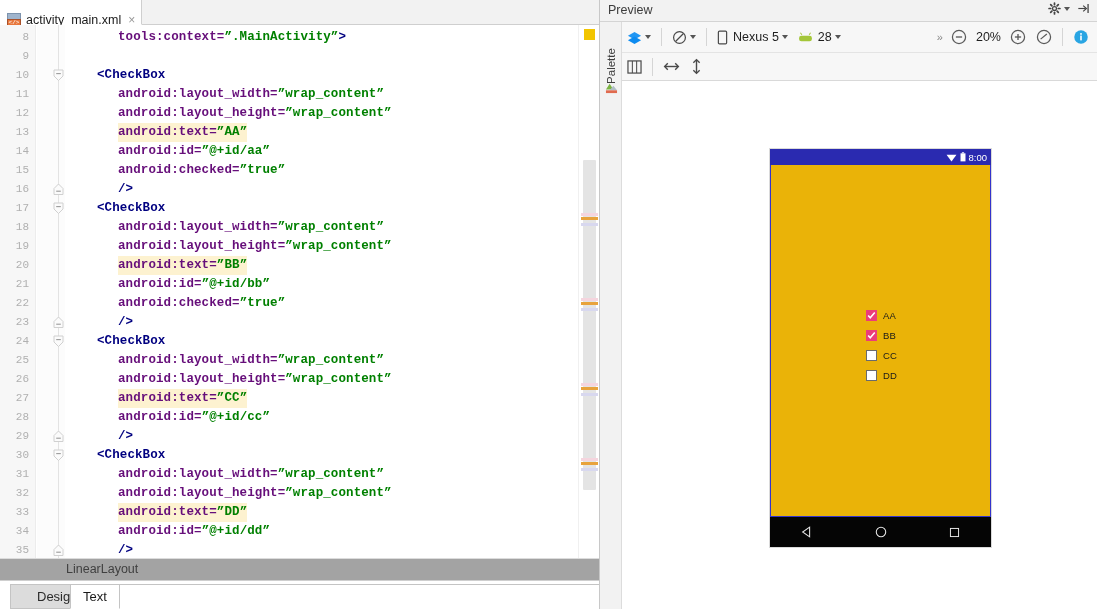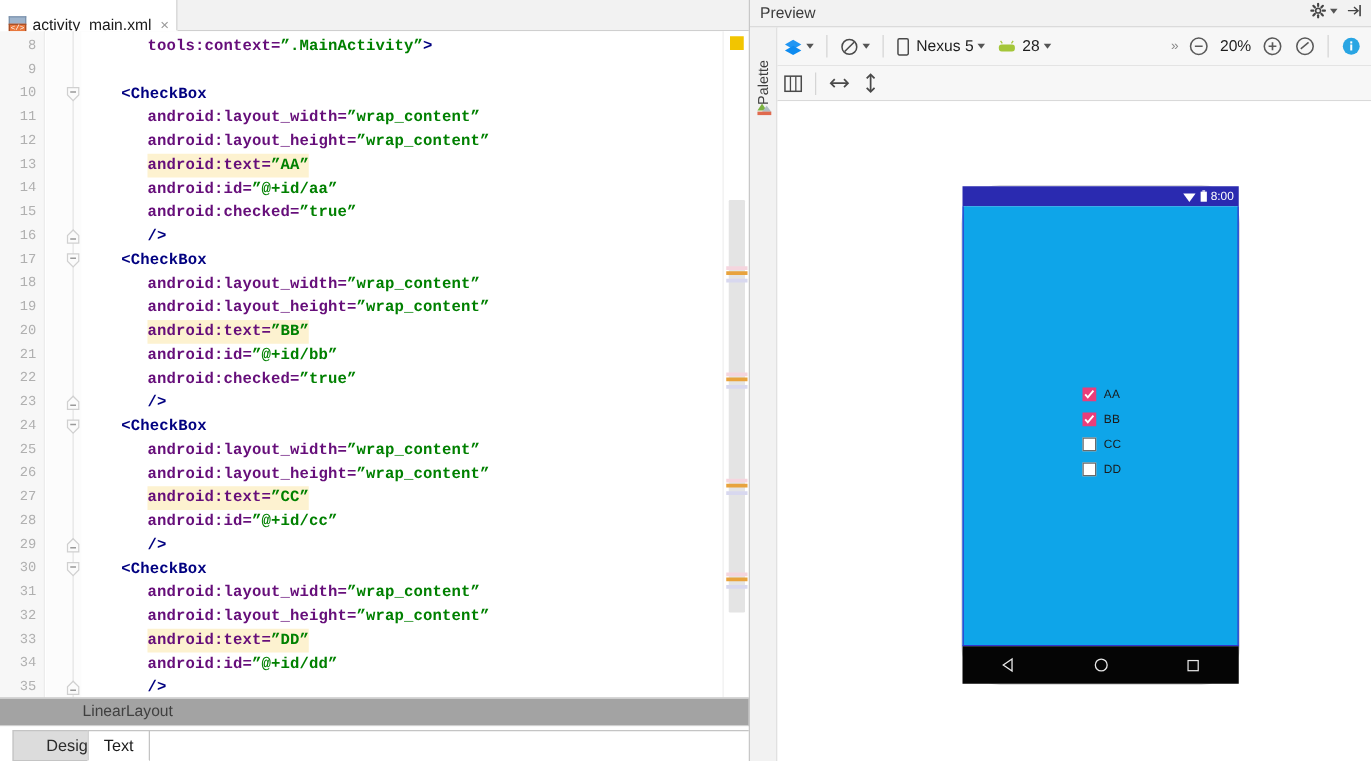--- a/index.html
+++ b/index.html
@@ -281,38 +281,37 @@
     width: 475px; height: 528px;
     background: #ffffff;
   }
 
   
   .device {
     position: absolute; left: 148px; top: 68px;
     width: 221px; height: 398px;
     background: #ffffff;
     box-shadow: 0 0 0 1px #dadada;
-    border-radius: 30px;
   }
   .dev-statusbar {
     position: absolute; left: 0; top: 0;
     width: 221px; height: 16px;
     background: #2a2ab0;
     display: flex; align-items: center; justify-content: flex-end;
     padding-right: 4px;
     gap: 3px;
   }
   .sb-time {
     font-size: 9.5px; color: #ffffff;
     font-family: "Liberation Sans", sans-serif;
   }
   .dev-screen {
     position: absolute; left: 0; top: 16px;
     width: 221px; height: 352px;
-    background: #0ea5e9;
+    background: #eab308;
     border: 1px solid #3333cc;
     border-top: none;
   }
   .cb-list {
     position: absolute; left: 95px; top: 140px;
   }
   .cb-row {
     display: flex; align-items: center;
     height: 20px;
     margin-bottom: 0px;

